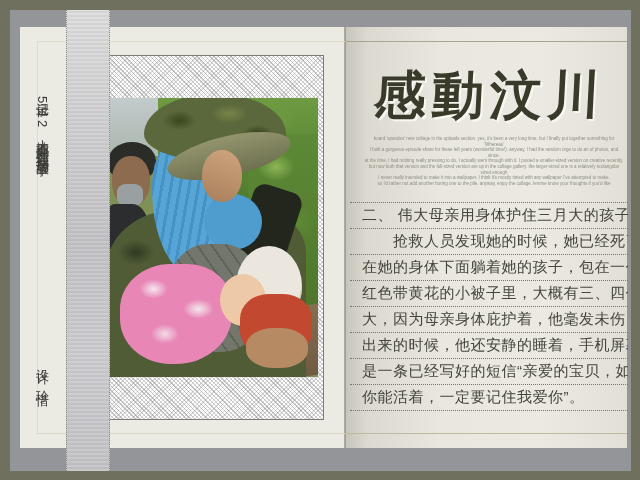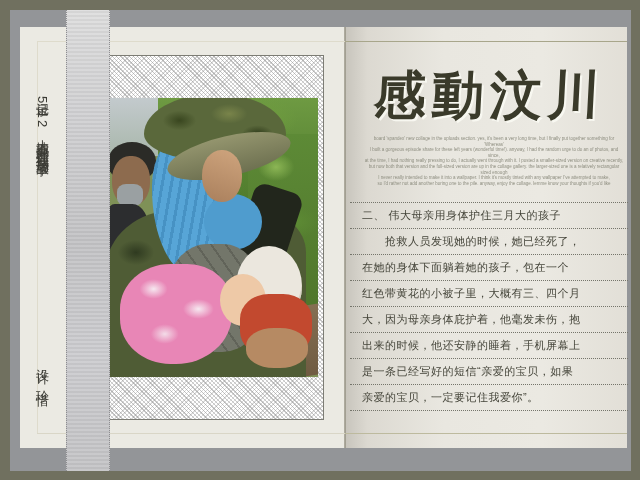--- a/index.html
+++ b/index.html
@@ -98,21 +98,21 @@
       linear-gradient(180deg,#dedede 0%,#d2d2d4 20%,#c4c4c6 50%,#cdcdd0 75%,#c5c5c7 100%);
     border-left:1px dotted #8d8d90;border-right:1px dotted #8d8d90;}
 
   
   .page-title{left:352px;top:56px;width:276px;height:78px;z-index:3;
     font-family:"DejaVu Serif", serif;font-weight:bold;font-size:52px;line-height:78px;
     color:#3a3a2a;text-align:center;letter-spacing:6px;
     text-shadow:2px 2px 0 rgba(250,249,243,.9);transform:skewX(-3deg);}
   .english-note{left:364px;top:136px;width:260px;z-index:3;color:#8e8e80;
     font-size:4.5px;line-height:5.6px;letter-spacing:0;text-align:center;}
-  .story{left:350px;top:202px;width:278px;z-index:3;color:#45453a;font-size:11px;}
+  .story{left:350px;top:202px;width:278px;z-index:3;color:#45453a;font-size:15px;}
   .story-row{height:26px;border-top:1px dotted #75756b;display:flex;align-items:center;
     padding-left:12px;box-sizing:border-box;letter-spacing:0.5px;white-space:nowrap;overflow:hidden;}
   .story-end{height:0;border-top:1px dotted #75756b;}
 </style>
 </head>
 <body>
 
 <div class="stage">
 
   <div class="abs book-frame"></div>
@@ -170,17 +170,17 @@
   </div>
 
   <div class="abs story">
     <div class="story-row">二、 伟大母亲用身体护住三月大的孩子</div>
     <div class="story-row">　　抢救人员发现她的时候，她已经死了，</div>
     <div class="story-row">在她的身体下面躺着她的孩子，包在一个</div>
     <div class="story-row">红色带黄花的小被子里，大概有三、四个月</div>
     <div class="story-row">大，因为母亲身体庇护着，他毫发未伤，抱</div>
     <div class="story-row">出来的时候，他还安静的睡着，手机屏幕上</div>
     <div class="story-row">是一条已经写好的短信“亲爱的宝贝，如果</div>
-    <div class="story-row">亲爱的宝贝，一定要记住我爱你”。</div>
+    <div class="story-row">你能活着，一定要记住我爱你”。</div>
     <div class="story-end"></div>
   </div>
 
 </div>
 
 </body></html>

